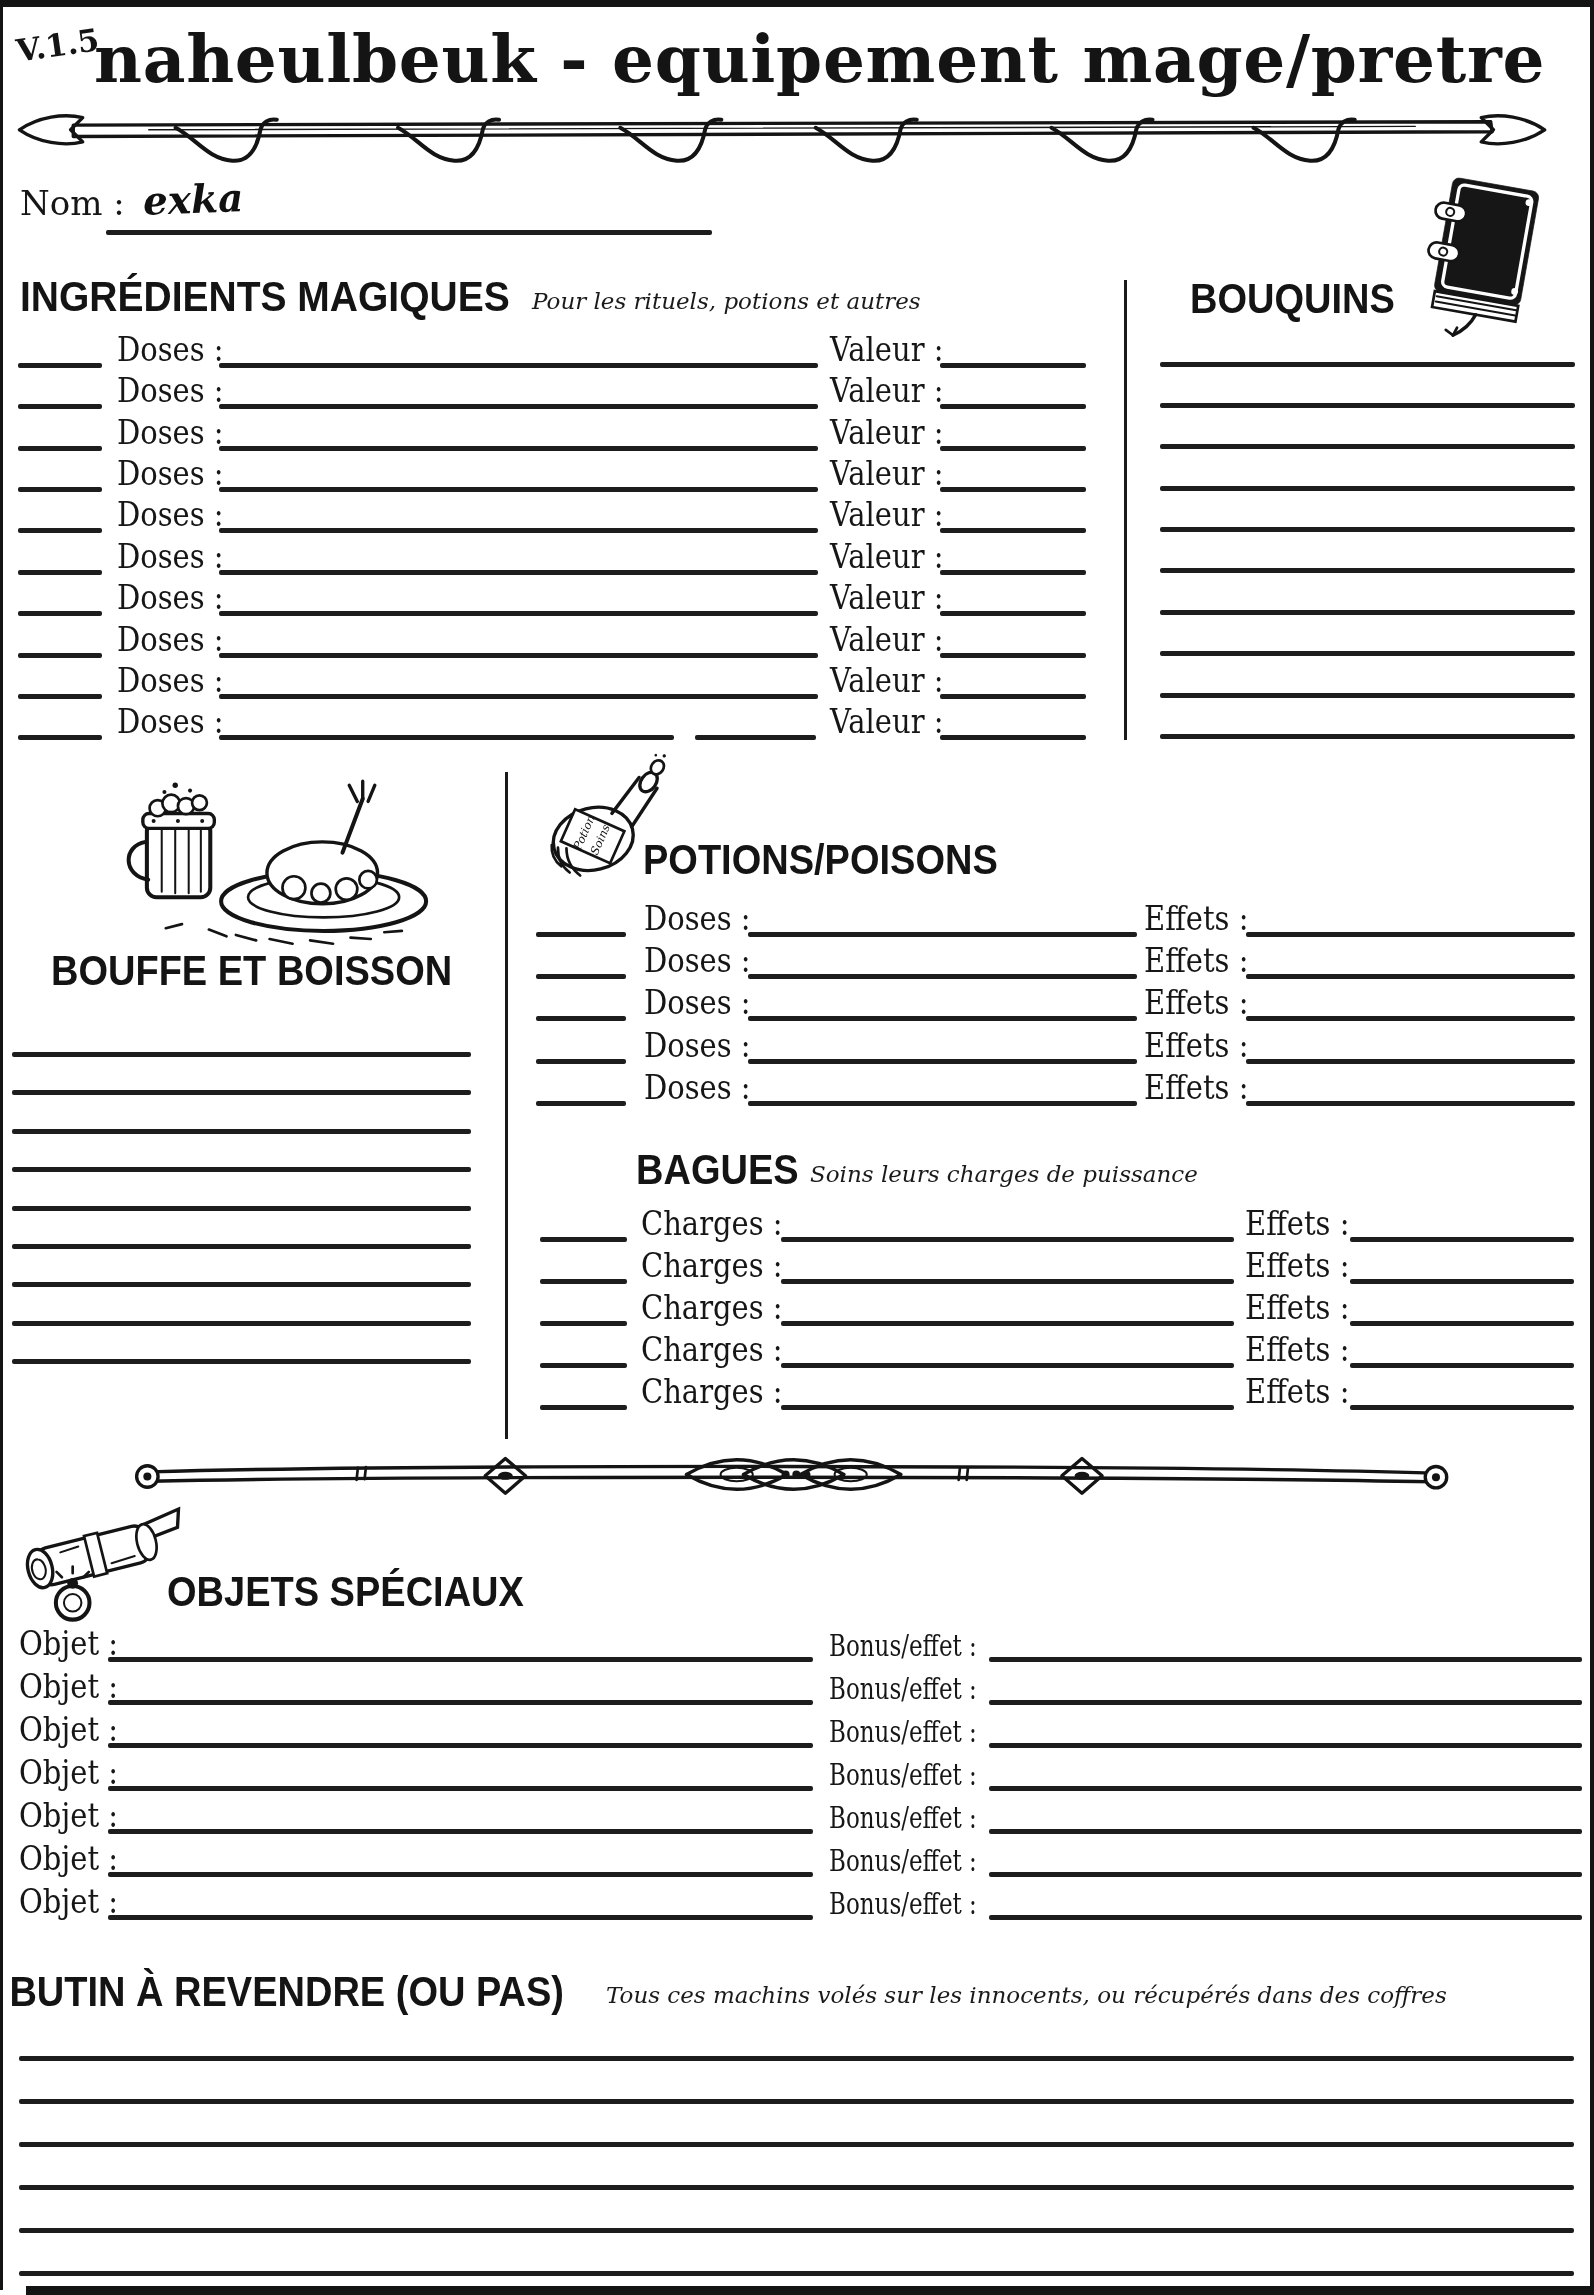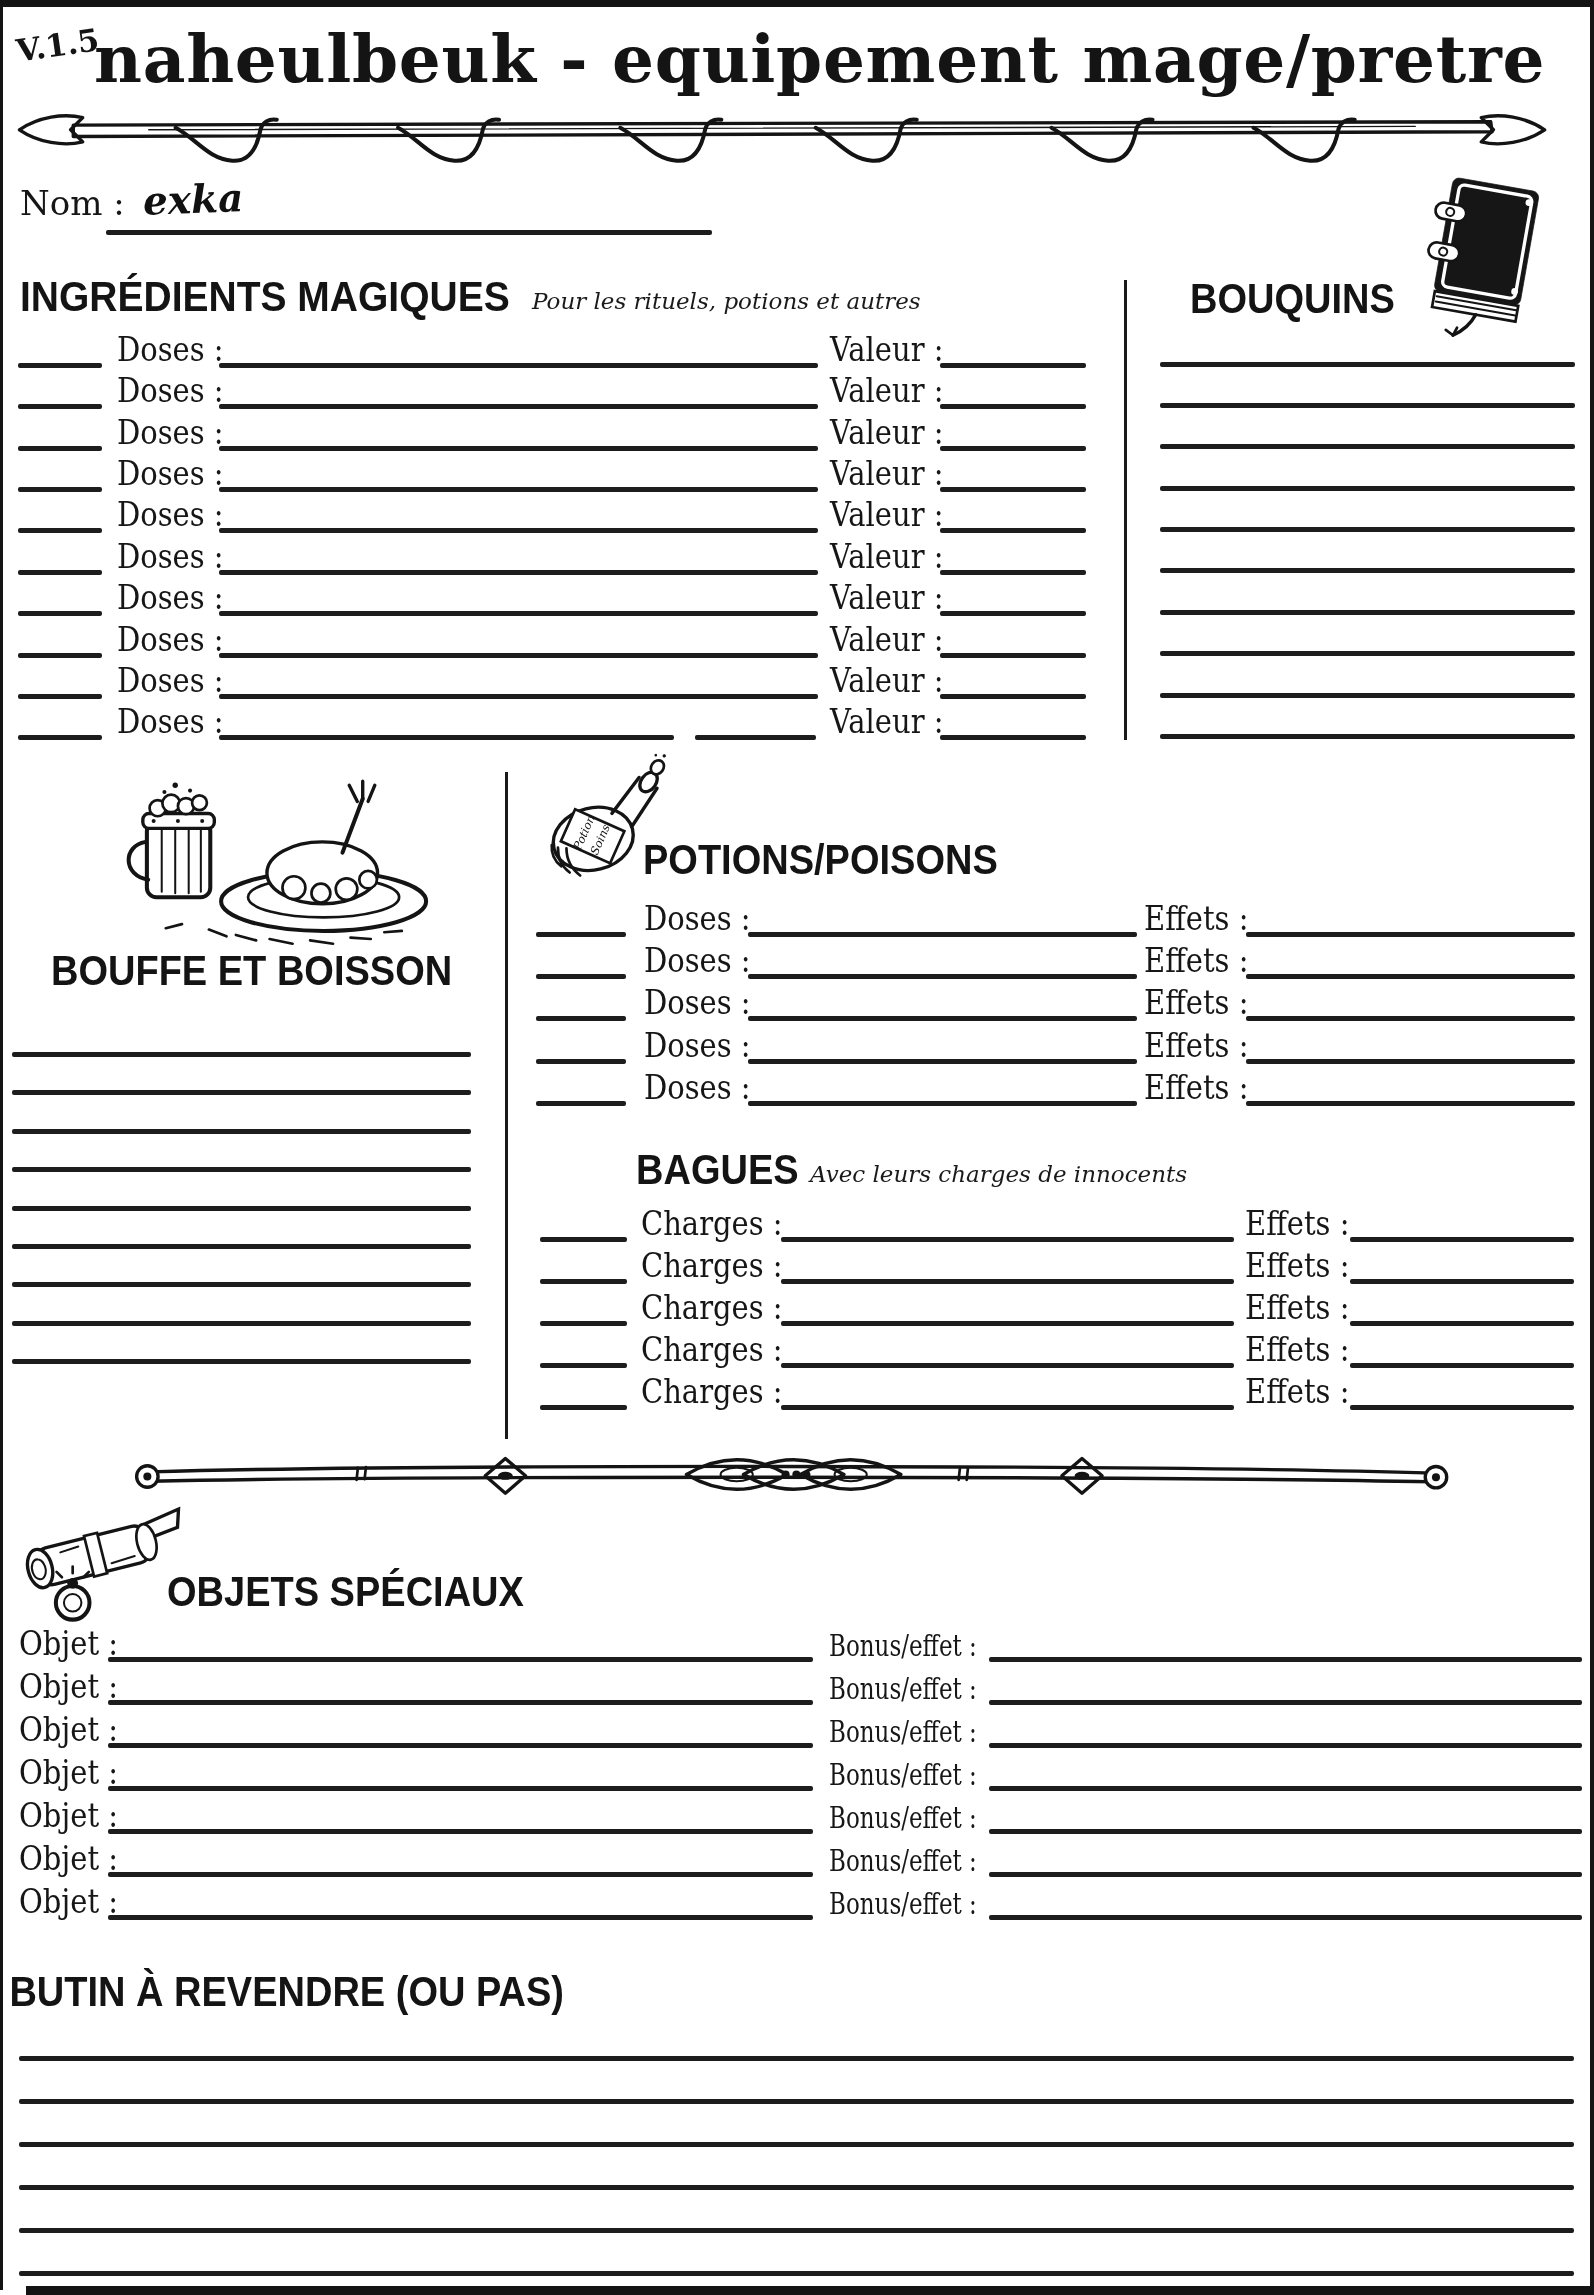--- a/index.html
+++ b/index.html
@@ -274,21 +274,21 @@
       <div class="row" style="top: 1066px;">
       <div class="ln" style="left:536px;width:90px"></div>
       <span class="lbl" style="left:644px">Doses :</span>
       <div class="ln" style="left:748px;width:389px"></div>
       <span class="lbl" style="left:1144px">Effets :</span>
       <div class="ln" style="left:1246px;width:329px"></div>
     </div>
     </div>
 
   <div class="sec" style="left:636px;top:1149px">BAGUES</div>
-  <div class="sub" style="left:810px;top:1163px">Avec leurs charges de innocents</div>
+  <div class="sub" style="left:810px;top:1163px">Soins leurs charges de puissance</div>
   <div>
 
   <div class="row" style="top: 1202px;">
       <div class="ln" style="left:540px;width:87px"></div>
       <span class="lbl" style="left:641px">Charges :</span>
       <div class="ln" style="left:781px;width:453px"></div>
       <span class="lbl" style="left:1245px">Effets :</span>
       <div class="ln" style="left:1350px;width:224px"></div>
     </div>
       <div class="row" style="top: 1244px;">
@@ -414,20 +414,21 @@
     </div>
       <div class="row" style="top: 1880px;">
       <span class="lbl" style="left:19px">Objet :</span>
       <div class="ln" style="left:108px;width:705px"></div>
       <span class="lbl" style="left:829px;font-size:25px;transform:scale(.92,1.2);transform-origin:bottom left">Bonus/effet :</span>
       <div class="ln" style="left:989px;width:593px"></div>
     </div>
     </div>
 
   <div class="sec" style="left:9.4px;top:1971px">BUTIN À REVENDRE (OU PAS)</div>
+  <div class="sub" style="left:606px;top:1984px">Tous ces machins volés sur les innocents, ou récupérés dans des coffres</div>
   <div>
 
   <div class="hline" style="left: 19px; width: 1555px; top: 2056px;"></div>
       <div class="hline" style="left: 19px; width: 1555px; top: 2099px;"></div>
       <div class="hline" style="left: 19px; width: 1555px; top: 2142px;"></div>
       <div class="hline" style="left: 19px; width: 1555px; top: 2185px;"></div>
       <div class="hline" style="left: 19px; width: 1555px; top: 2228px;"></div>
       <div class="hline" style="left: 19px; width: 1555px; top: 2271px;"></div>
     </div>
 

